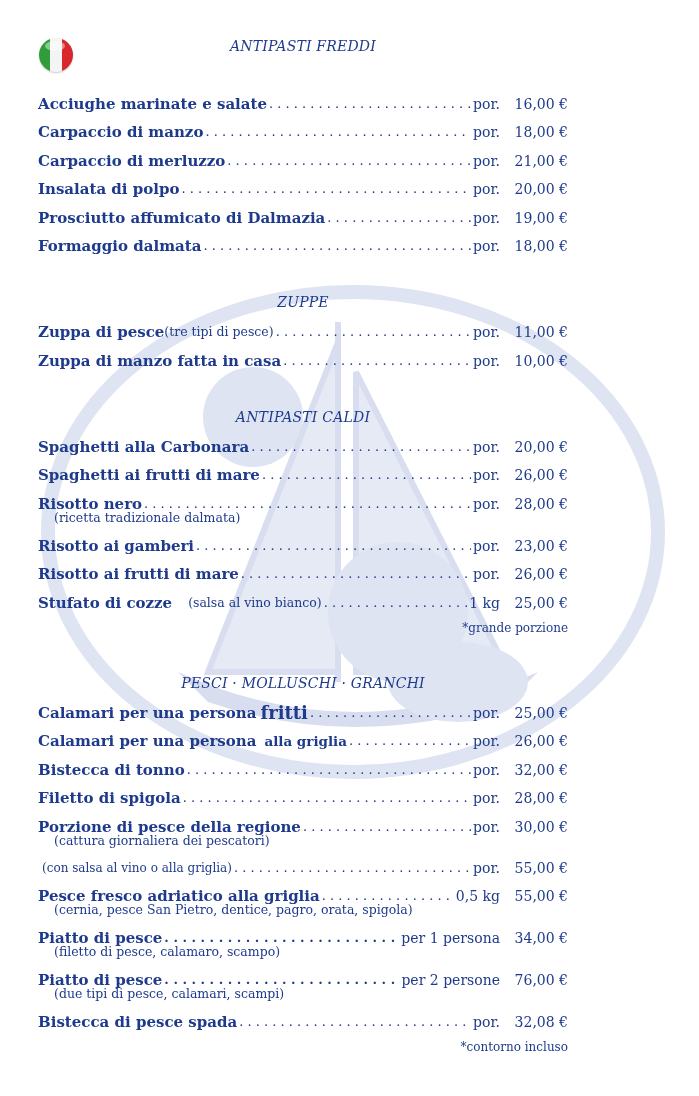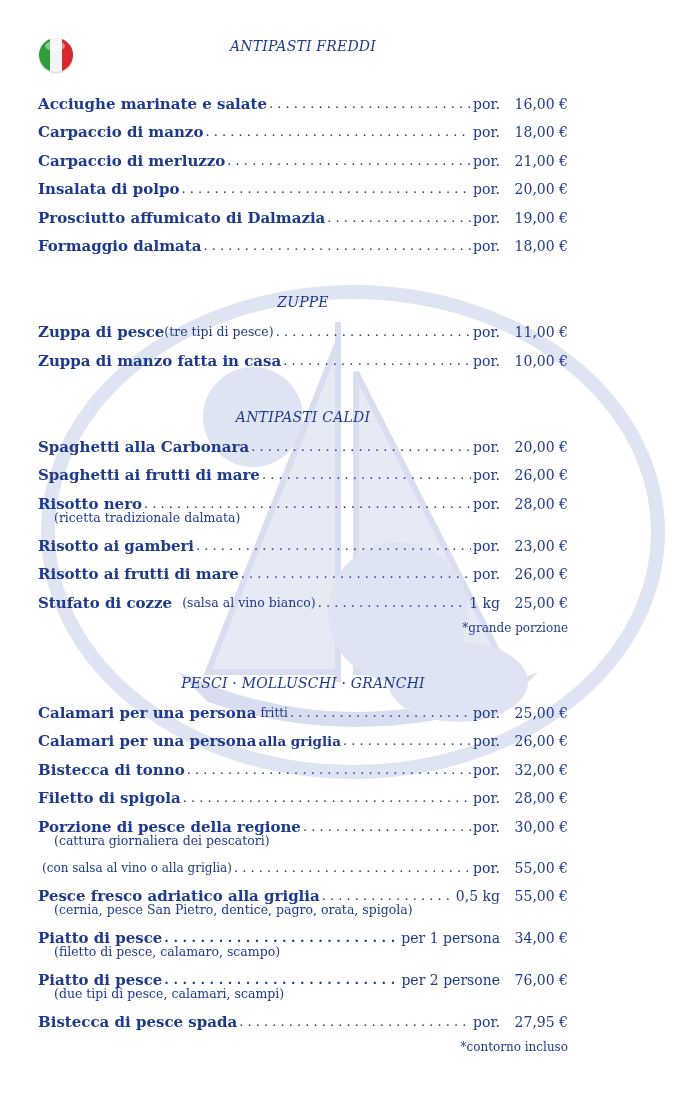--- a/index.html
+++ b/index.html
@@ -133,39 +133,39 @@
     <span class="price">23,00 €</span>
   </div>
   <div class="row" style="top:565px">
     <span class="name">Risotto ai frutti di mare</span>
     <span class="dots"></span>
     <span class="unit">por.</span>
     <span class="price">26,00 €</span>
   </div>
   <div class="row" style="top:594px">
     <span class="name">Stufato di cozze</span>
-    <span class="note-inline" style="margin-left:10px">(salsa al vino bianco)</span>
+    <span class="note-inline" style="margin-left:16px">(salsa al vino bianco)</span>
     <span class="dots"></span>
     <span class="unit">1 kg</span>
     <span class="price">25,00 €</span>
   </div>
   <div class="footnote" style="top:621px">*grande porzione</div>
 
   <div class="section-title" style="top:675px">PESCI · MOLLUSCHI · GRANCHI</div>
 
   <div class="row" style="top:704px">
     <span class="name">Calamari per una persona</span>
-    <span class="name" style="margin-left:4px;font-weight:normal;font-size:12px">fritti</span>
+    <span class="name" style="margin-left:4px;font-weight:bold;font-size:18px">fritti</span>
     <span class="dots"></span>
     <span class="unit">por.</span>
     <span class="price">25,00 €</span>
   </div>
   <div class="row" style="top:732px">
     <span class="name">Calamari per una persona</span>
-    <span class="name" style="margin-left:2px;font-weight:bold;font-size:13.5px">alla griglia</span>
+    <span class="name" style="margin-left:8px;font-weight:bold;font-size:13.5px">alla griglia</span>
     <span class="dots"></span>
     <span class="unit">por.</span>
     <span class="price">26,00 €</span>
   </div>
   <div class="row" style="top:761px">
     <span class="name">Bistecca di tonno</span>
     <span class="dots"></span>
     <span class="unit">por.</span>
     <span class="price">32,00 €</span>
   </div>
@@ -206,17 +206,17 @@
     <span class="name">Piatto di pesce</span>
     <span class="dots" style="font-weight:bold"></span>
     <span class="unit">per 2 persone</span>
     <span class="price">76,00 €</span>
   </div>
   <div class="sub" style="top:987px">(due tipi di pesce, calamari, scampi)</div>
   <div class="row" style="top:1013px">
     <span class="name">Bistecca di pesce spada</span>
     <span class="dots"></span>
     <span class="unit">por.</span>
-    <span class="price">27,95 €</span>
+    <span class="price">32,08 €</span>
   </div>
   <div class="footnote" style="top:1040px">*contorno incluso</div>
 
 </div>
 
 </body></html>

